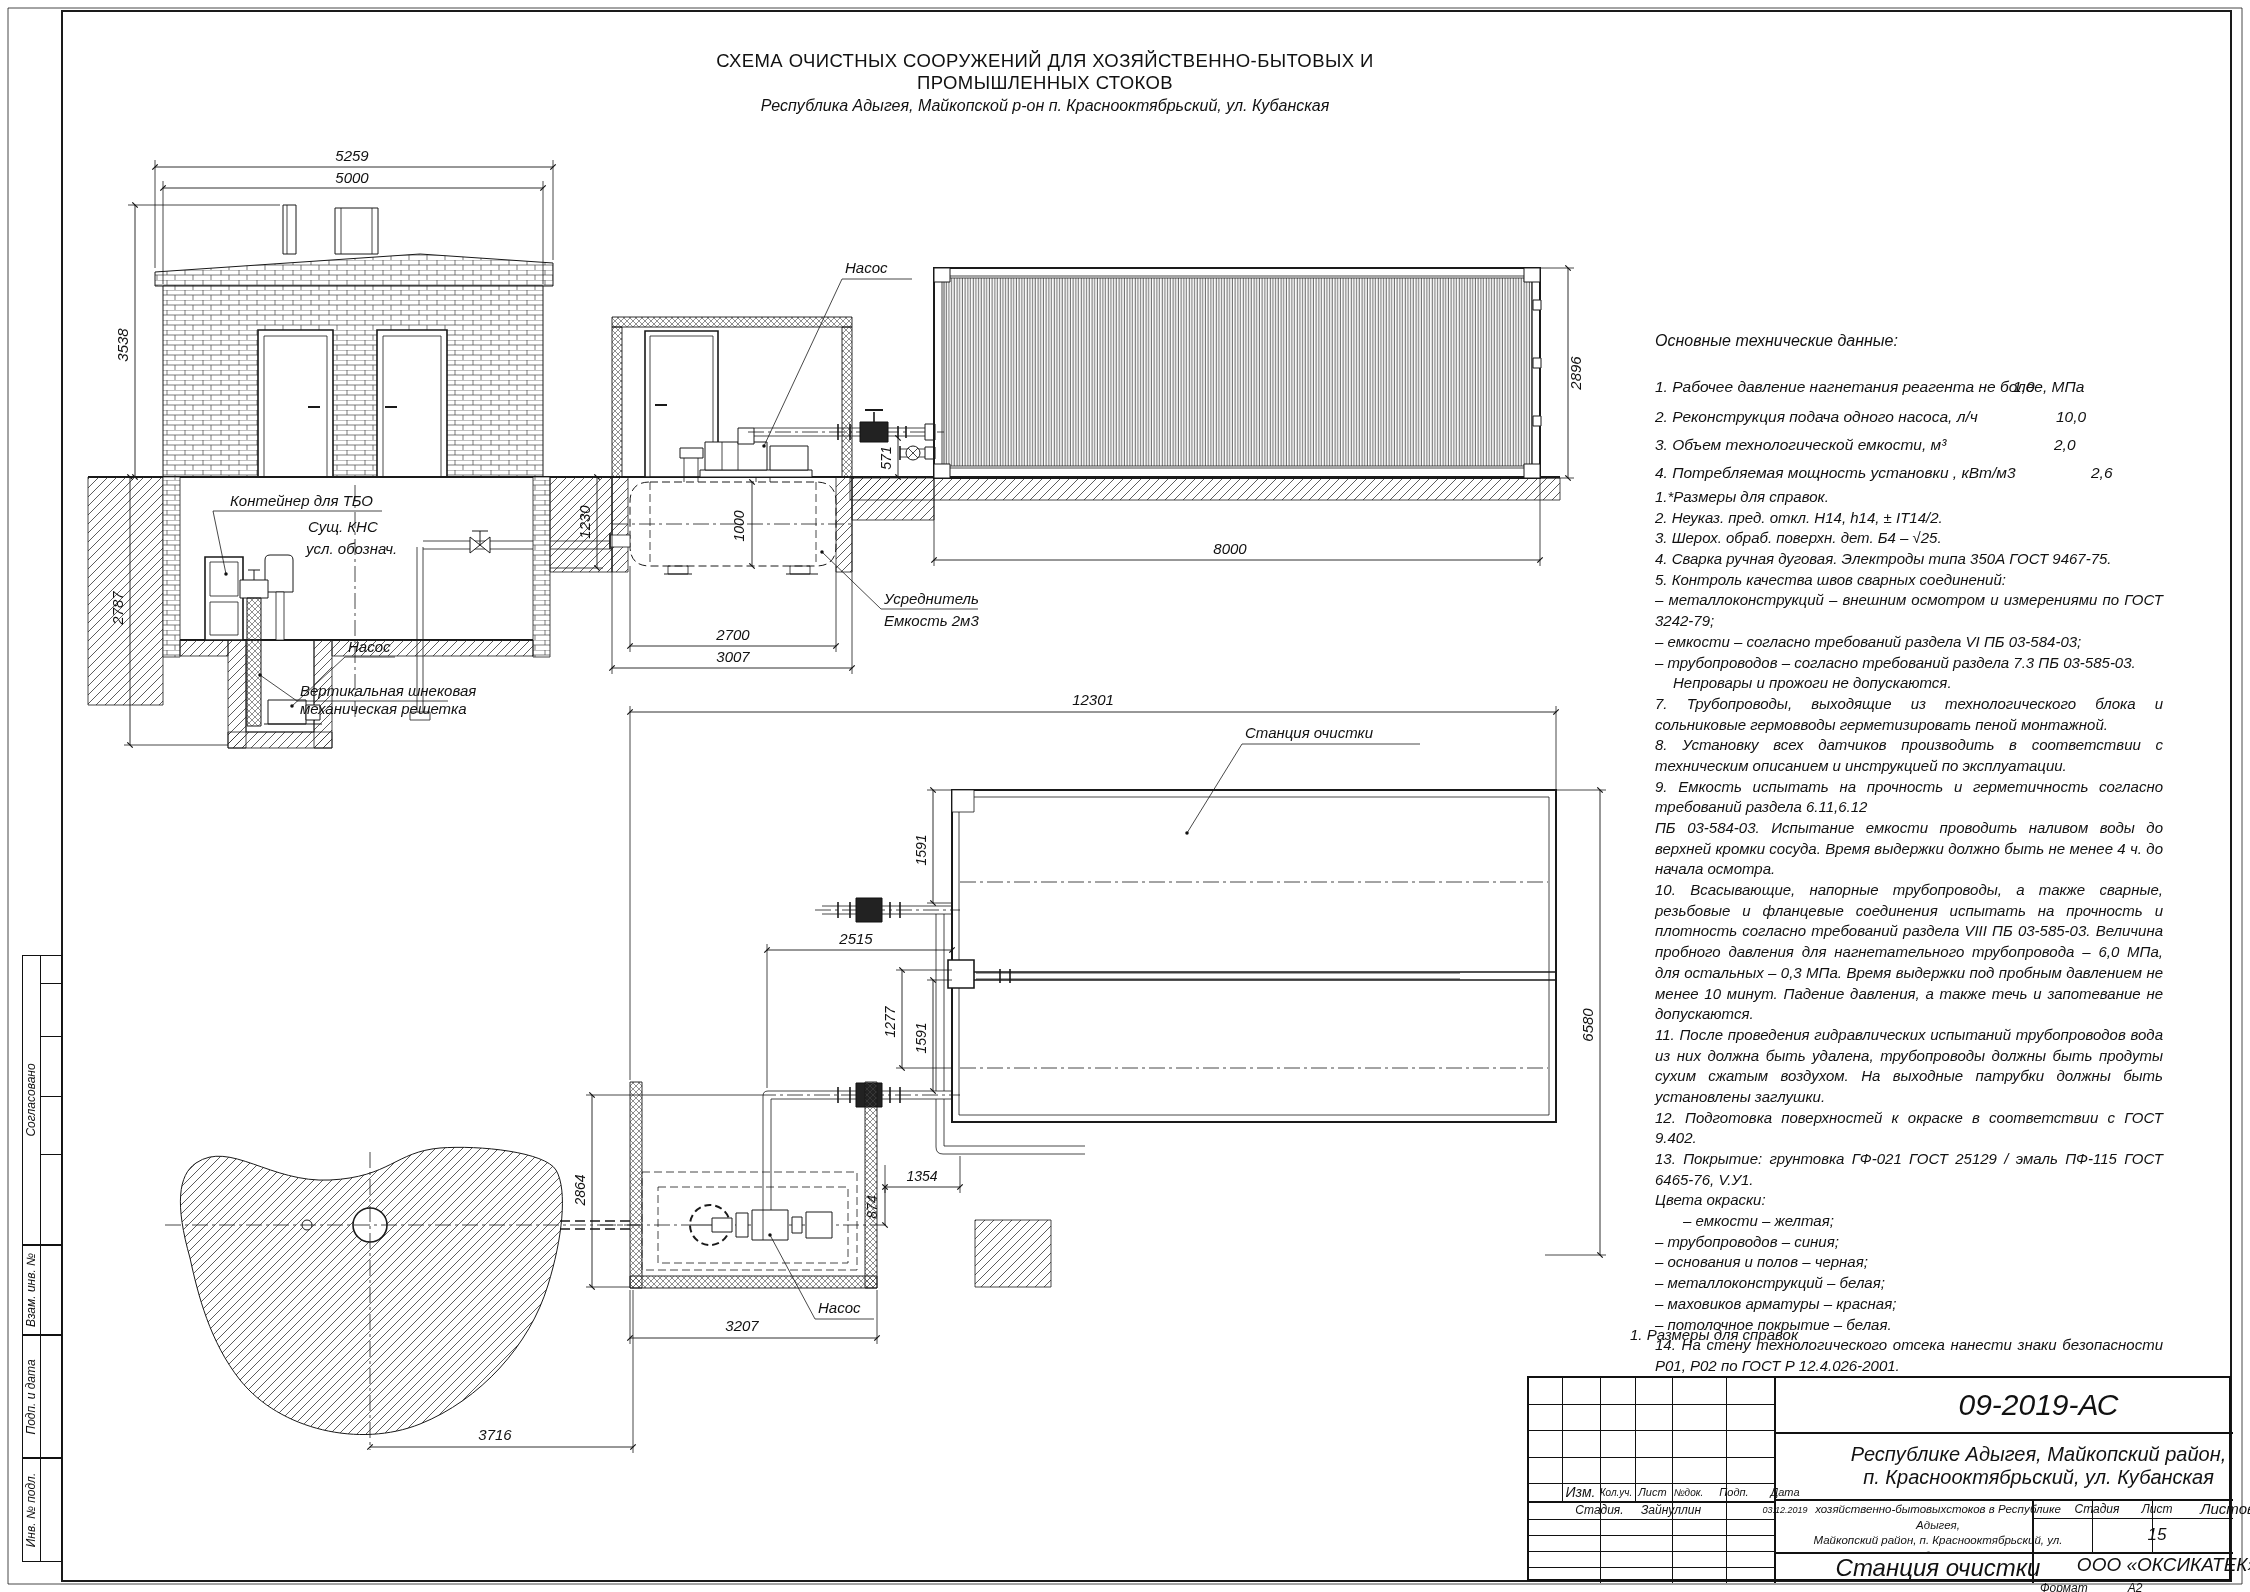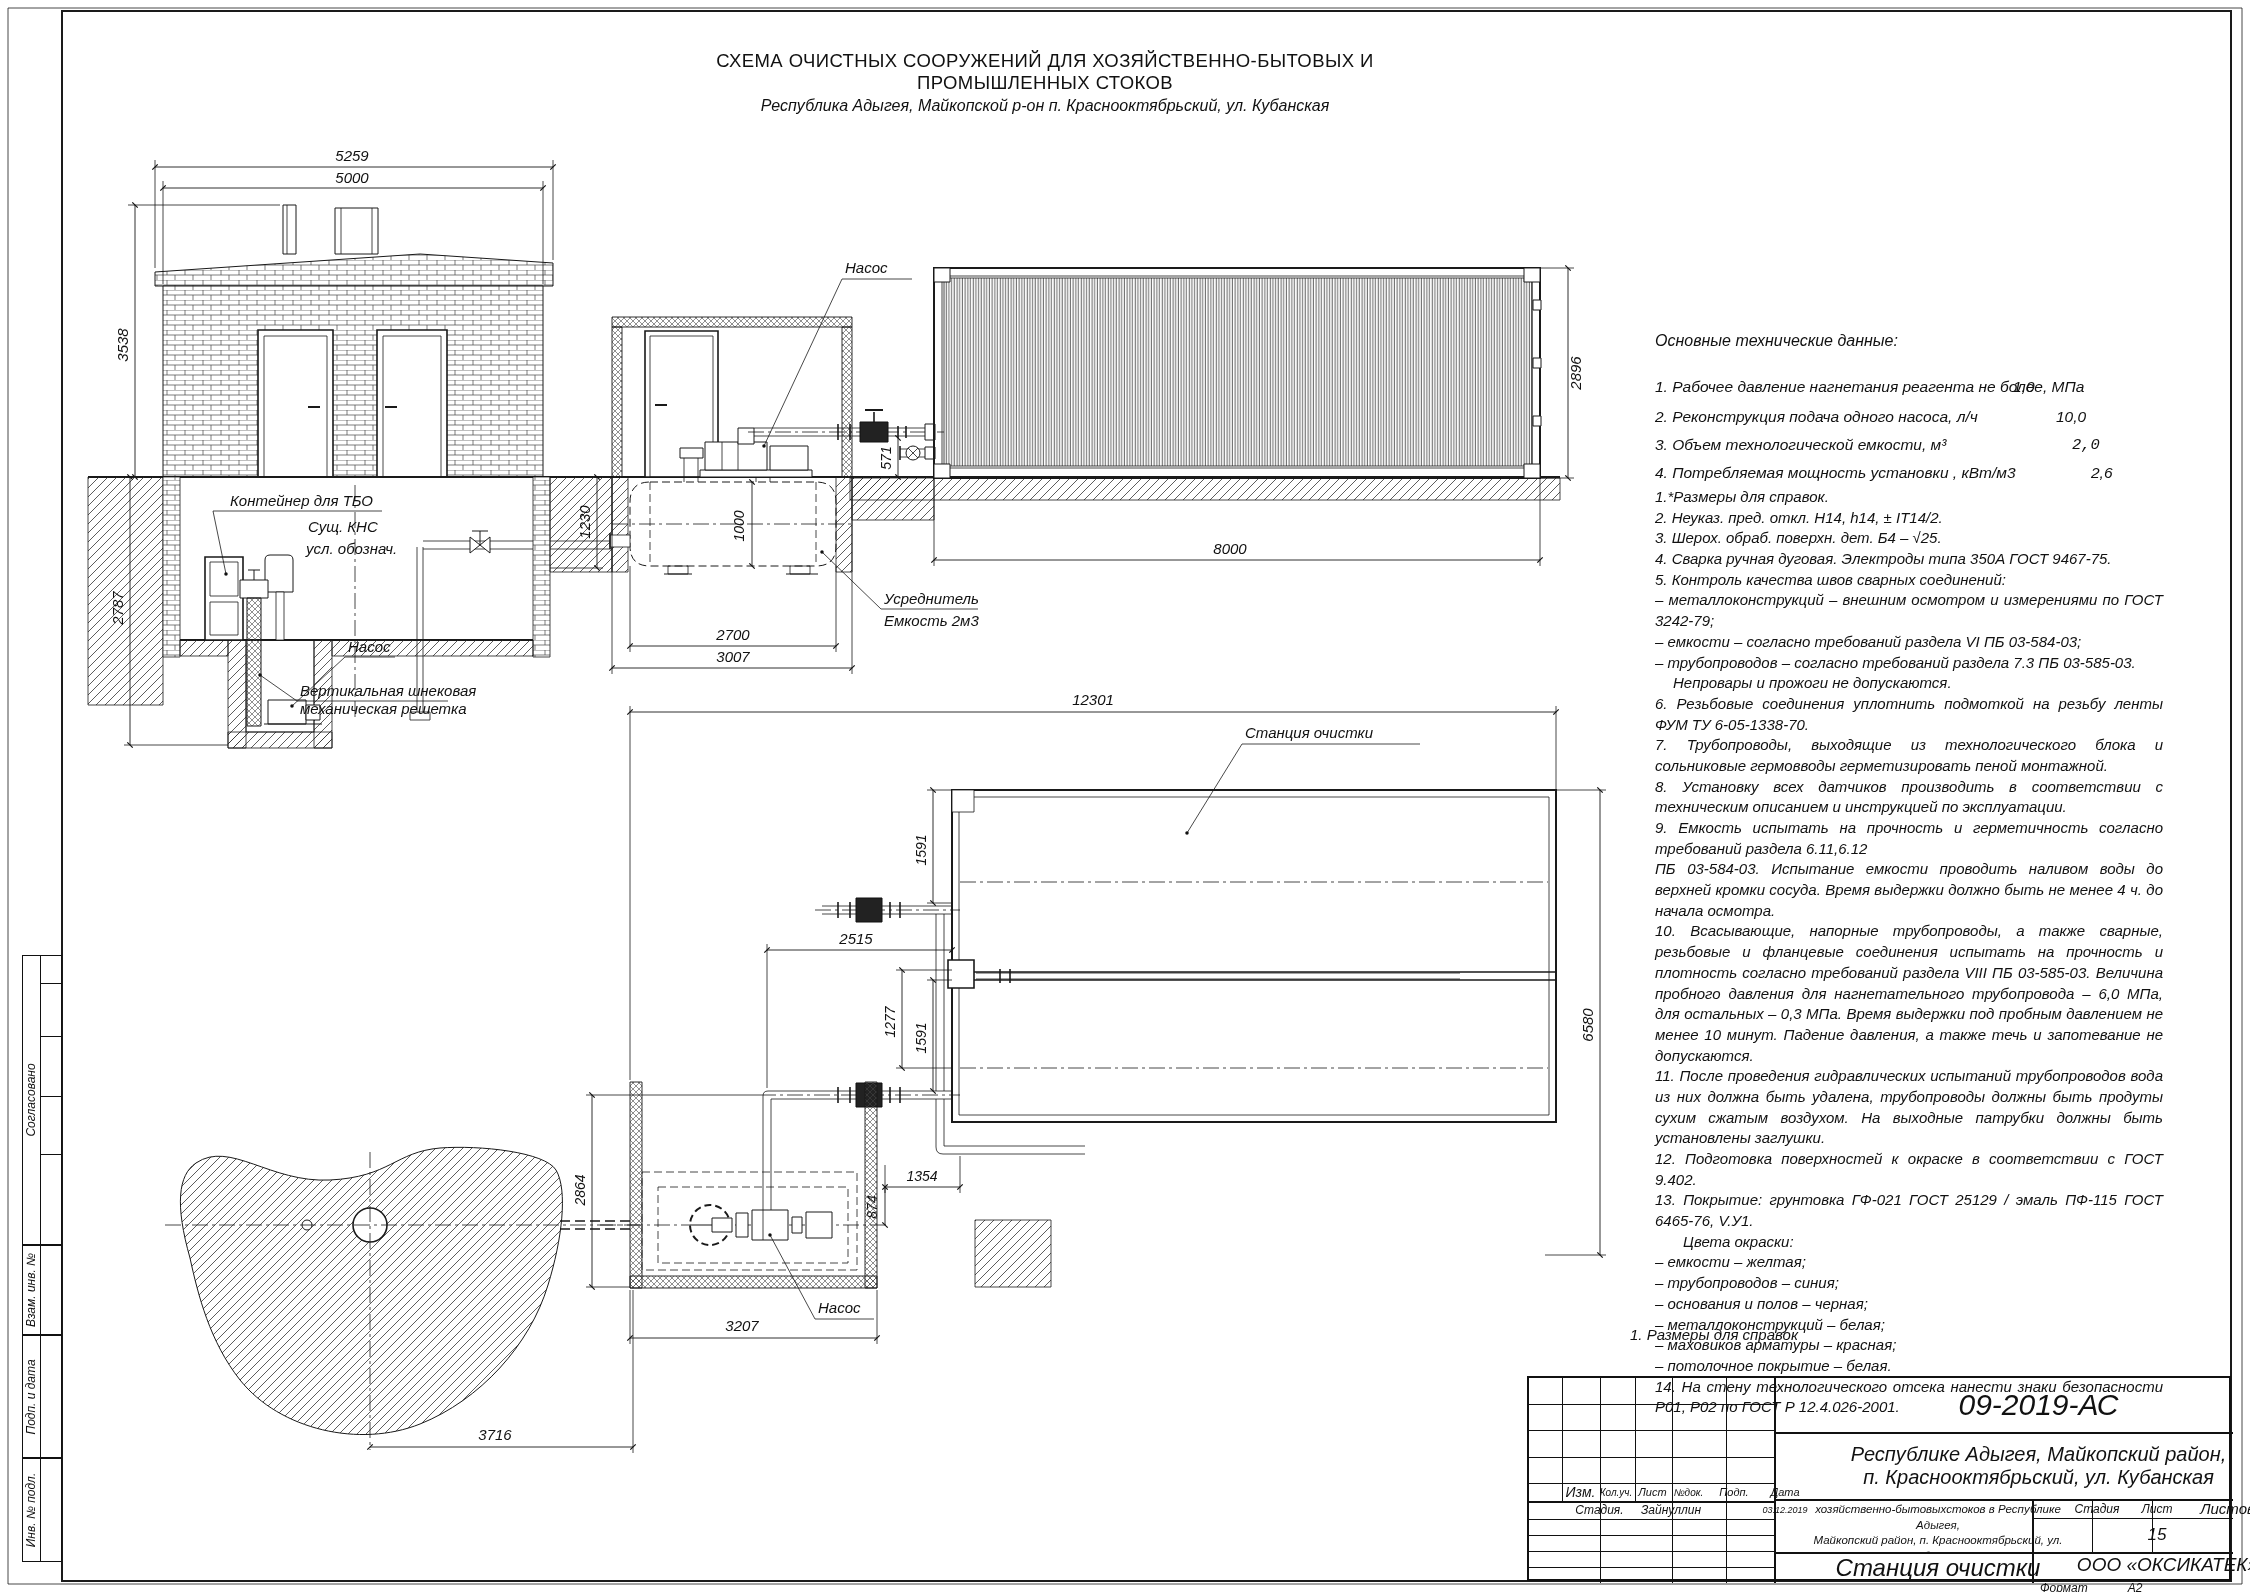--- a/index.html
+++ b/index.html
@@ -395,40 +395,39 @@
     <span class="tv" style="left:358px;">1,0</span>
   </div>
   <div class="ti" style="top:76px;">
     <span>2.</span>
     <span>Реконструкция подача одного насоса, л/ч</span>
     <span class="tv" style="left:401px;">10,0</span>
   </div>
   <div class="ti" style="top:104px;">
     <span>3.</span>
     <span>Объем технологической емкости, м³</span>
-    <span class="tv" style="left:417px;font-family:Liberation Mono, monospace;">2,0</span>
+    <span class="tv" style="left:399px;">2,0</span>
   </div>
   <div class="ti" style="top:132px;">
     <span>4.</span>
     <span>Потребляемая мощность установки , кВт/м3</span>
     <span class="tv" style="left:436px;">2,6</span>
   </div>
 </div>
 
 <div class="ov notes">
   <p>1.*Размеры для справок.</p>
   <p>2. Неуказ. пред. откл. Н14, h14, ± IT14/2.</p>
   <p>3. Шерох. обраб. поверхн. дет. Б4 – √25.</p>
   <p>4. Сварка ручная дуговая. Электроды типа 350А ГОСТ 9467-75.</p>
   <p>5. Контроль качества швов сварных соединений:</p>
   <p>– металлоконструкций – внешним осмотром и измерениями по ГОСТ 3242-79;</p>
   <p>– емкости – согласно требований раздела VI ПБ 03-584-03;</p>
   <p>– трубопроводов – согласно требований раздела 7.3 ПБ 03-585-03.</p>
   <p>Непровары и прожоги не допускаются.</p>
-  <p>6. Резьбовые соединения уплотнить подмоткой на резьбу ленты ФУМ ТУ 6-05-1338-70.</p>
   <p>7. Трубопроводы, выходящие из технологического блока и сольниковые гермовводы герметизировать пеной монтажной.</p>
   <p>8. Установку всех датчиков производить в соответствии с техническим описанием и инструкцией по эксплуатации.</p>
   <p>9. Емкость испытать на прочность и герметичность согласно требований раздела 6.11,6.12</p>
   <p>ПБ 03-584-03. Испытание емкости проводить наливом воды до верхней кромки сосуда. Время выдержки должно быть не менее 4 ч. до начала осмотра.</p>
   <p>10. Всасывающие, напорные трубопроводы, а также сварные, резьбовые и фланцевые соединения испытать на прочность и плотность согласно требований раздела VIII ПБ 03-585-03. Величина пробного давления для нагнетательного трубопровода – 6,0 МПа, для остальных – 0,3 МПа. Время выдержки под пробным давлением не менее 10 минут. Падение давления, а также течь и запотевание не допускаются.</p>
   <p>11. После проведения гидравлических испытаний трубопроводов вода из них должна быть удалена, трубопроводы должны быть продуты сухим сжатым воздухом. На выходные патрубки должны быть установлены заглушки.</p>
   <p>12. Подготовка поверхностей к окраске в соответствии с ГОСТ 9.402.</p>
   <p>13. Покрытие: грунтовка ГФ-021 ГОСТ 25129 / эмаль ПФ-115 ГОСТ 6465-76, V.У1.</p>
   <p>Цвета окраски:</p>
   <p>– емкости – желтая;</p>

